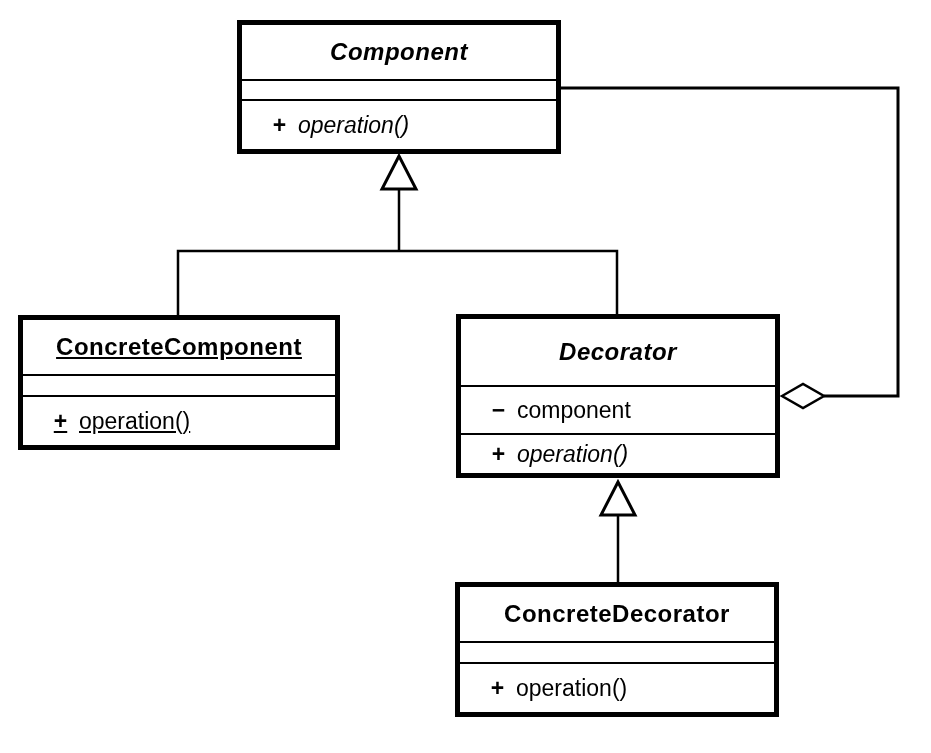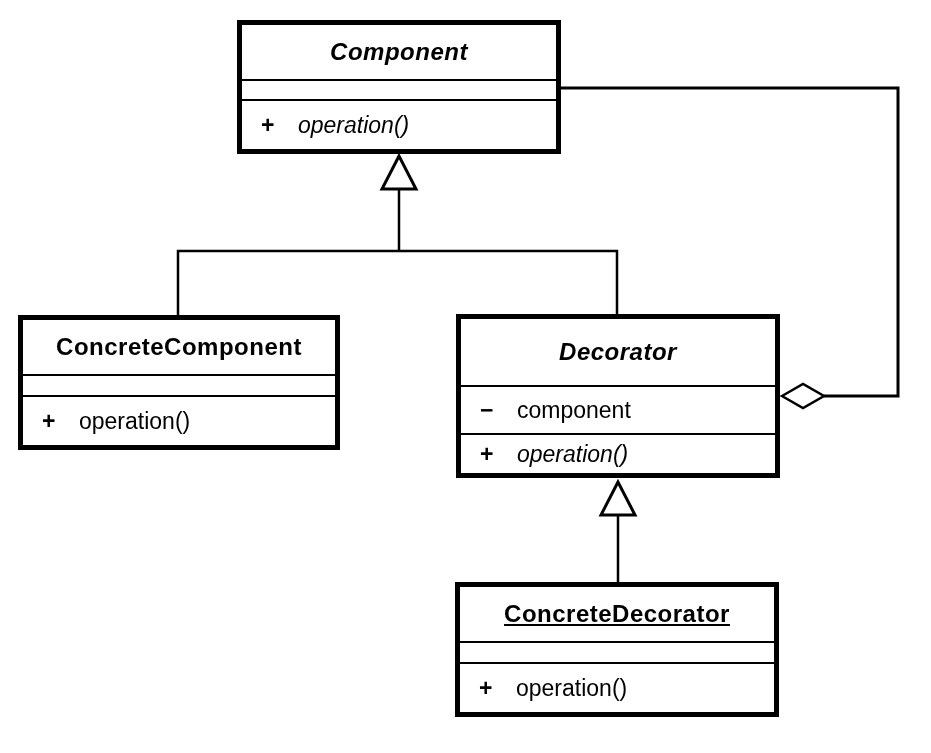--- a/index.html
+++ b/index.html
@@ -19,21 +19,21 @@
   }
   .uml-class {
     position: absolute;
     z-index: 2;
     border: 5px solid #000000;
     background: #ffffff;
     box-sizing: border-box;
     display: flex;
     flex-direction: column;
   }
-  .compartment { box-sizing: border-box; }
+  .compartment { box-sizing: border-box; text-align: center; }
   .title {
     display: flex;
     align-items: center;
     justify-content: center;
     font-weight: bold;
     font-size: 24px;
     letter-spacing: 0.5px;
     border-bottom: 2px solid #000000;
   }
   .title.abstract { font-style: italic; }
@@ -52,30 +52,30 @@
     width: 37px;
     font-weight: bold;
   }
   .mname.italic { font-style: italic; }
 
   
   #class-component        { left: 237px; top: 20px;  width: 324px; height: 134px; }
   #class-component .title { height: 56px; }
   #class-component .attrs { height: 20px; }
 
-  #class-concrete-component        { left: 18px;  top: 315px; width: 322px; height: 135px; }
+  #class-concrete-component        { left: 18px;  top: 315px; width: 322px; height: 135px; text-decoration: underline; }
   #class-concrete-component .title { height: 56px; }
   #class-concrete-component .attrs { height: 21px; }
 
   #class-decorator        { left: 456px; top: 314px; width: 324px; height: 164px; }
   #class-decorator .title { height: 68px; }
   #class-decorator .attrs { height: 48px; }
 
   #class-concrete-decorator        { left: 455px; top: 582px; width: 324px; height: 135px; }
-  #class-concrete-decorator .title { height: 56px; text-decoration: underline; }
+  #class-concrete-decorator .title { height: 56px; }
   #class-concrete-decorator .attrs { height: 21px; }
 </style>
 </head>
 <body>
 
 <div id="canvas">
 
   <svg class="connectors" width="931" height="753" viewBox="0 0 931 753">
 
     <g fill="none" stroke="#000000" stroke-width="2.5">

